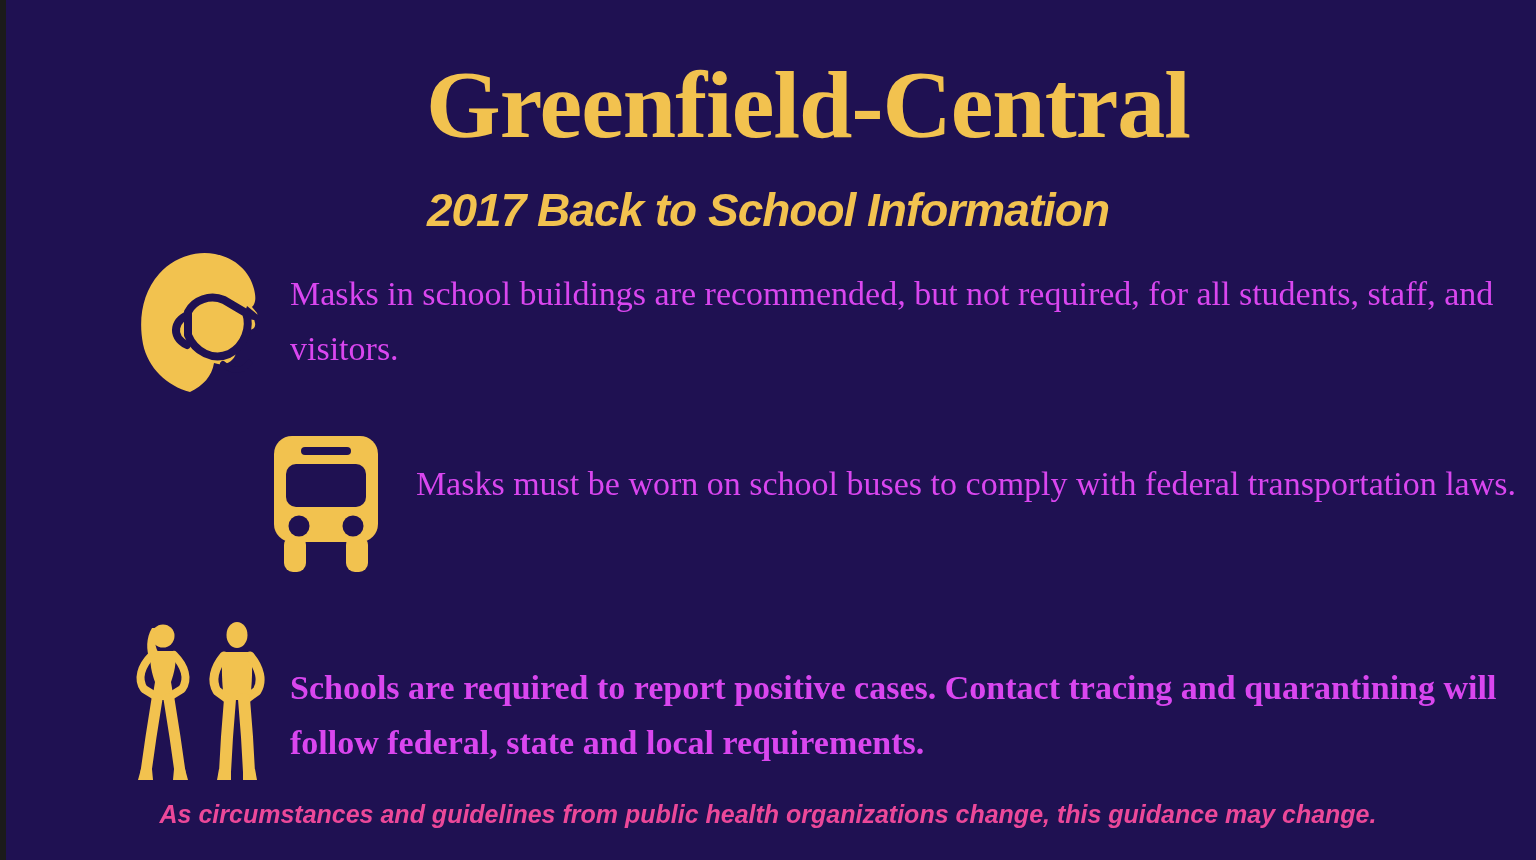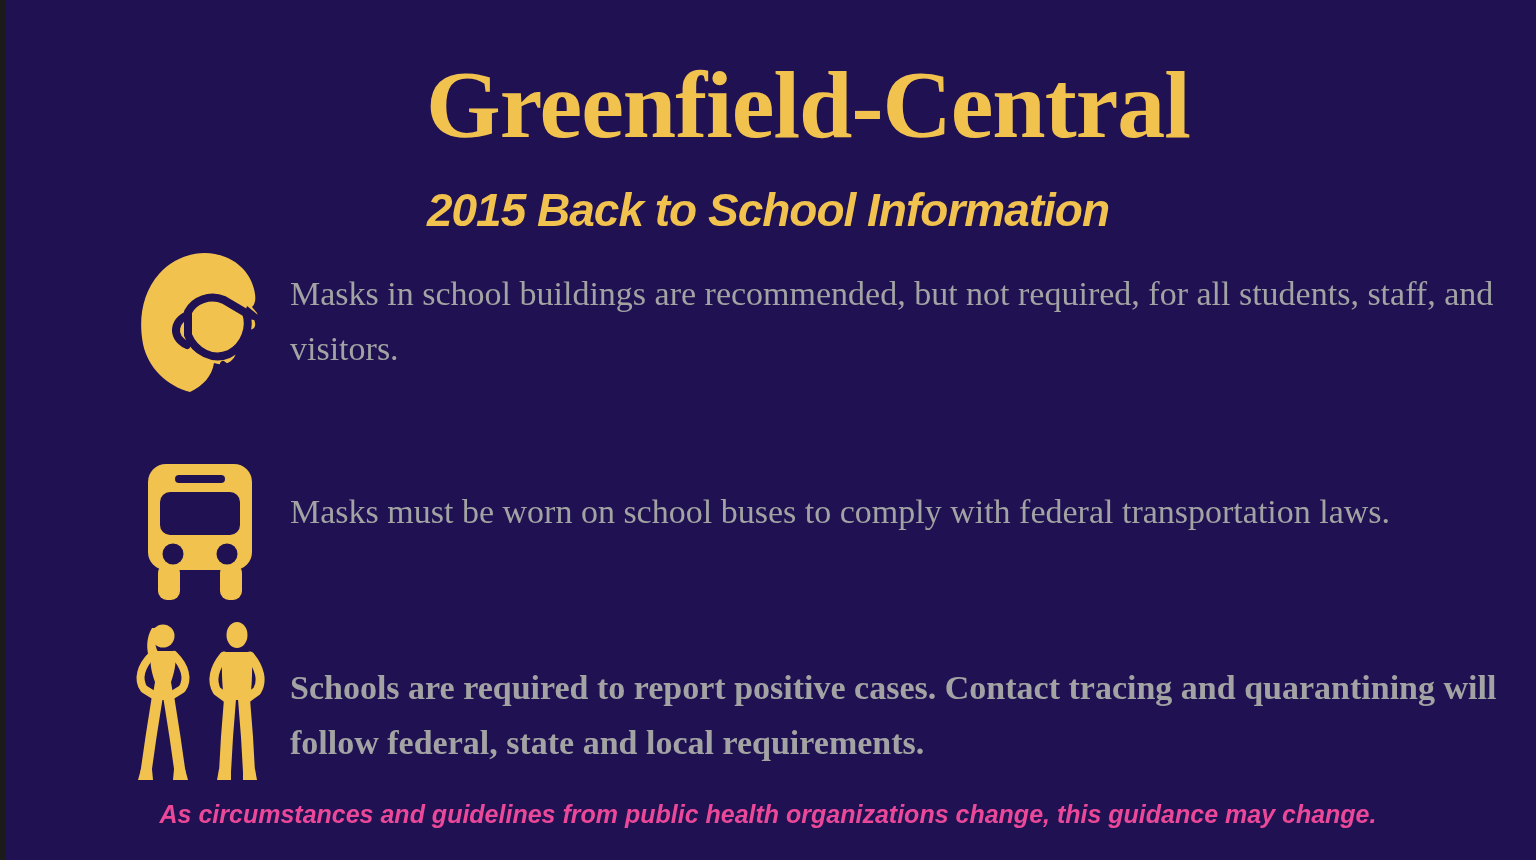--- a/index.html
+++ b/index.html
@@ -57,26 +57,26 @@
   }
   .icon-box {
     flex: 0 0 180px;
     display: flex;
     justify-content: center;
   }
   .row-text {
     font-family: "Liberation Serif", "DejaVu Serif", serif;
     font-size: 34px;
     line-height: 1.62;
-    color: #a3a3a3;
+    color: #d946ef;
     max-width: 1230px;
   }
   .row1 { top: 248px; }
   .row1 .row-text { margin-top: 18px; }
-  .row2 { top: 464px; }
+  .row2 { top: 436px; justify-content: flex-end; }
   .row2 .row-text { margin-top: 20px; }
   .row3 { top: 622px; font-weight: bold; }
   .row3 .row-text { margin-top: 38px; }
   .page-footer {
     position: absolute;
     top: 800px;
     left: 0;
     width: 100%;
     text-align: center;
     font-family: "Liberation Sans", sans-serif;
@@ -86,21 +86,21 @@
     color: #ec4899;
   }
 </style>
 </head>
 <body>
 
 <div class="poster">
   <div class="edge-strip"></div>
 
   <div class="page-title">Greenfield-Central</div>
-  <div class="page-subtitle">2015 Back to School Information</div>
+  <div class="page-subtitle">2017 Back to School Information</div>
 
   <div class="row row1">
     <div class="icon-box">
       <svg width="130" height="146" viewBox="0 0 130 146" aria-hidden="true">
 
         <path fill="#F2C24F" d="M55,144
           C32,138 13,120 8,96
           C3,70 8,44 24,26
           C38,10 60,2 80,6
           C101,10 115,24 119,41

